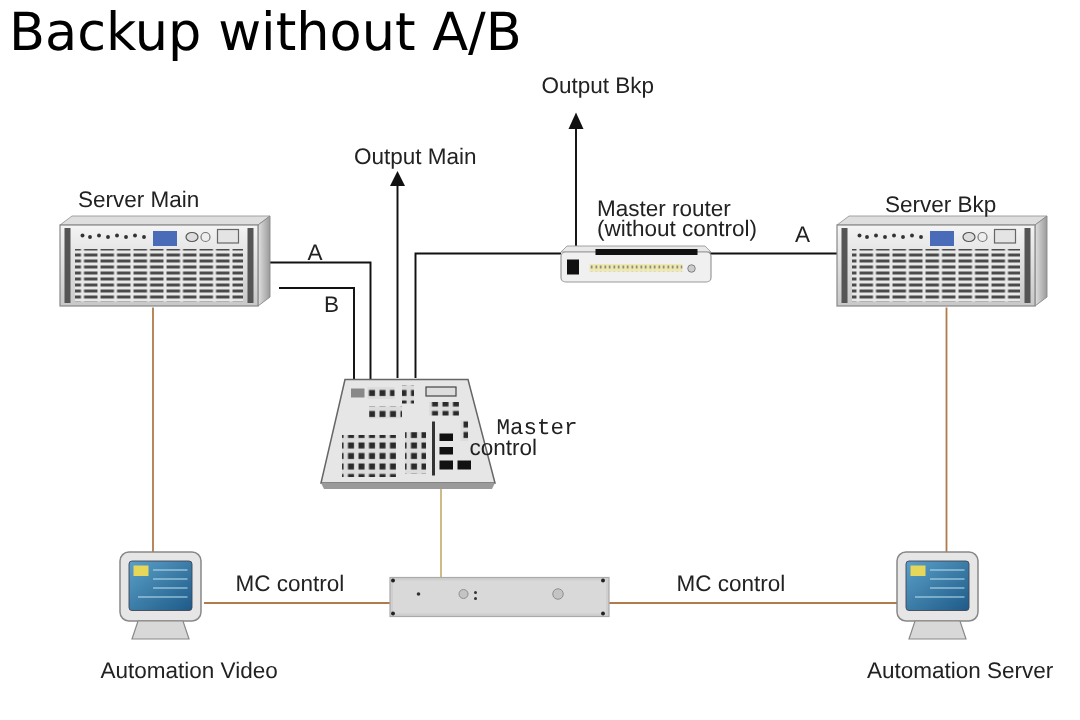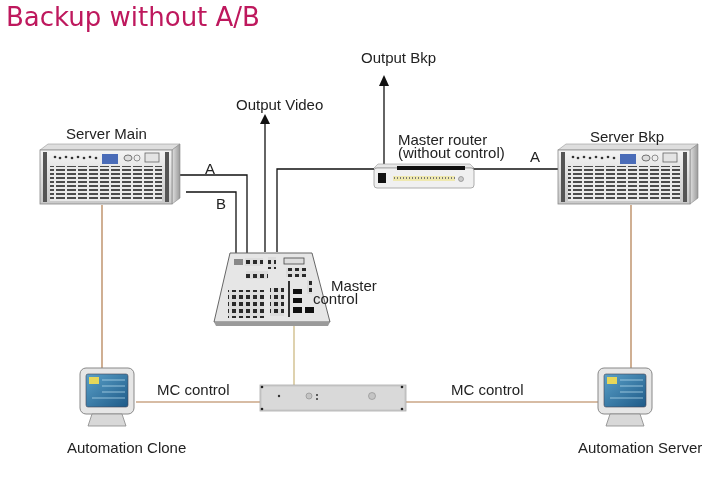--- a/index.html
+++ b/index.html
@@ -1,17 +1,17 @@
 <!DOCTYPE html>
 <html><head>
 <meta charset="utf-8">
 <style>
   html, body { margin:0; padding:0; background:#ffffff; }
   body { width:720px; height:480px; position:relative; overflow:hidden; font-family:"Liberation Sans", sans-serif; }
-  .title { position:absolute; left:6px; top:2px; font-family:"DejaVu Sans", sans-serif; font-size:26px; color:#be185d; letter-spacing:0px; }
+  .title { position:absolute; left:6px; top:2px; font-family:"DejaVu Sans", sans-serif; font-size:35px; color:#000000; letter-spacing:0px; }
   .lbl { position:absolute; font-size:15px; color:#222; line-height:13px; white-space:nowrap; }
   svg { position:absolute; left:0; top:0; }
 </style>
 </head>
 <body>
 
 <div class="title">Backup without A/B</div>
 
 <svg width="720" height="480" viewBox="0 0 720 480">
   <defs>
@@ -173,33 +173,33 @@
     <g stroke="#bfe2f2" stroke-width="0.7">
         <line x1="620" y1="380" x2="643" y2="380"></line>
         <line x1="620" y1="386" x2="643" y2="386"></line>
         <line x1="620" y1="392" x2="643" y2="392"></line>
         <line x1="610" y1="398" x2="643" y2="398"></line>
       </g>
     <path d="M610,414 L640,414 L644,426 L606,426 Z" fill="#d8d8d8" stroke="#888" stroke-width="0.8"></path>
   </g>
 </svg>
 
-<div class="lbl" style="left:66px; top:127px;">Server Main</div>
+<div class="lbl" style="left:52px; top:127px;">Server Main</div>
 <div class="lbl" style="left:590px; top:130px;">Server Bkp</div>
 
-<div class="lbl" style="left:236px; top:98px;">Output Video</div>
+<div class="lbl" style="left:236px; top:98px;">Output Main</div>
 <div class="lbl" style="left:361px; top:51px;">Output Bkp</div>
 
 <div class="lbl" style="left:398px; top:133px;">Master router</div>
 <div class="lbl" style="left:398px; top:146px;">(without control)</div>
 
-<div class="lbl" style="left:331px; top:279px;">Master</div>
+<div class="lbl" style="left:331px; top:279px;font-family:Liberation Mono, monospace;">Master</div>
 <div class="lbl" style="left:313px; top:292px;">control</div>
 
 <div class="lbl" style="left:205px; top:162px;">A</div>
 <div class="lbl" style="left:216px; top:197px;">B</div>
 <div class="lbl" style="left:530px; top:150px;">A</div>
 
 <div class="lbl" style="left:157px; top:383px;">MC control</div>
 <div class="lbl" style="left:451px; top:383px;">MC control</div>
 
-<div class="lbl" style="left:67px; top:441px;">Automation Clone</div>
+<div class="lbl" style="left:67px; top:441px;">Automation Video</div>
 <div class="lbl" style="left:578px; top:441px;">Automation Server</div>
 
 </body></html>

